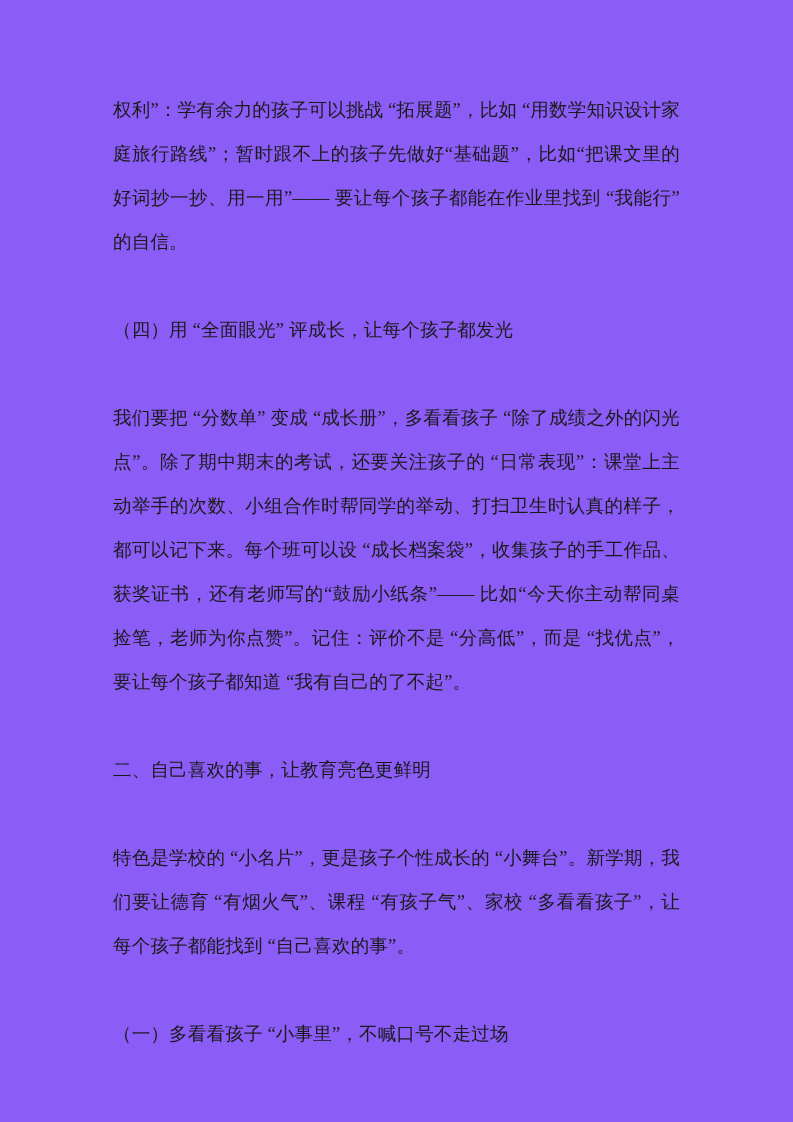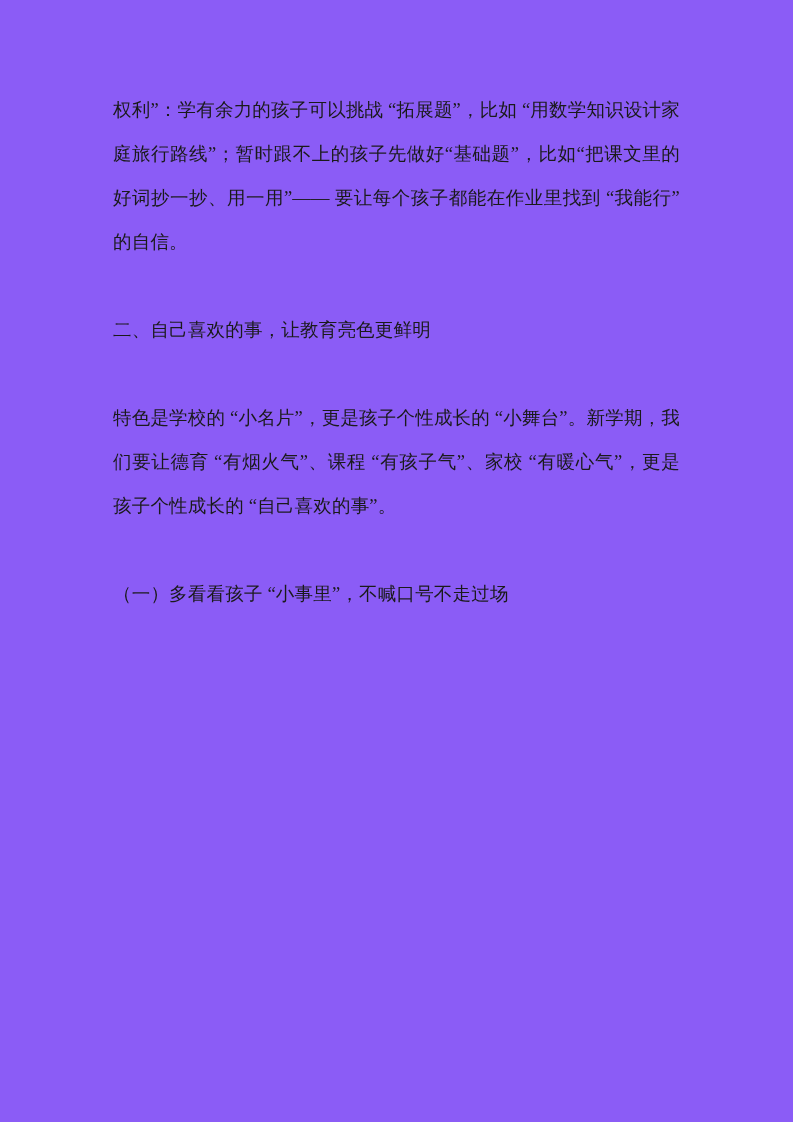--- a/index.html
+++ b/index.html
@@ -41,17 +41,19 @@
   p.spacer-after {
     margin-bottom: 44px;
   }
 </style>
 </head>
 <body>
 
 <div class="page">
   <div class="doc-body">
     <p class="para spacer-after">权利”：学有余力的孩子可以挑战 “拓展题”，比如 “用数学知识设计家庭旅行路线”；暂时跟不上的孩子先做好“基础题”，比如“把课文里的好词抄一抄、用一用”—— 要让每个孩子都能在作业里找到 “我能行” 的自信。</p>
+    <p class="para spacer-after">（四）用 “全面眼光” 评成长，让每个孩子都发光</p>
+    <p class="para spacer-after">我们要把 “分数单” 变成 “成长册”，多看看孩子 “除了成绩之外的闪光点”。除了期中期末的考试，还要关注孩子的 “日常表现”：课堂上主动举手的次数、小组合作时帮同学的举动、打扫卫生时认真的样子，都可以记下来。每个班可以设 “成长档案袋”，收集孩子的手工作品、获奖证书，还有老师写的“鼓励小纸条”—— 比如“今天你主动帮同桌捡笔，老师为你点赞”。记住：评价不是 “分高低”，而是 “找优点”，要让每个孩子都知道 “我有自己的了不起”。</p>
     <p class="para spacer-after">二、自己喜欢的事，让教育亮色更鲜明</p>
-    <p class="para spacer-after">特色是学校的 “小名片”，更是孩子个性成长的 “小舞台”。新学期，我们要让德育 “有烟火气”、课程 “有孩子气”、家校 “有暖心气”，更是孩子个性成长的 “自己喜欢的事”。</p>
+    <p class="para spacer-after">特色是学校的 “小名片”，更是孩子个性成长的 “小舞台”。新学期，我们要让德育 “有烟火气”、课程 “有孩子气”、家校 “多看看孩子”，让每个孩子都能找到 “自己喜欢的事”。</p>
     <p class="para">（一）多看看孩子 “小事里”，不喊口号不走过场</p>
   </div>
 </div>
 
 </body></html>

